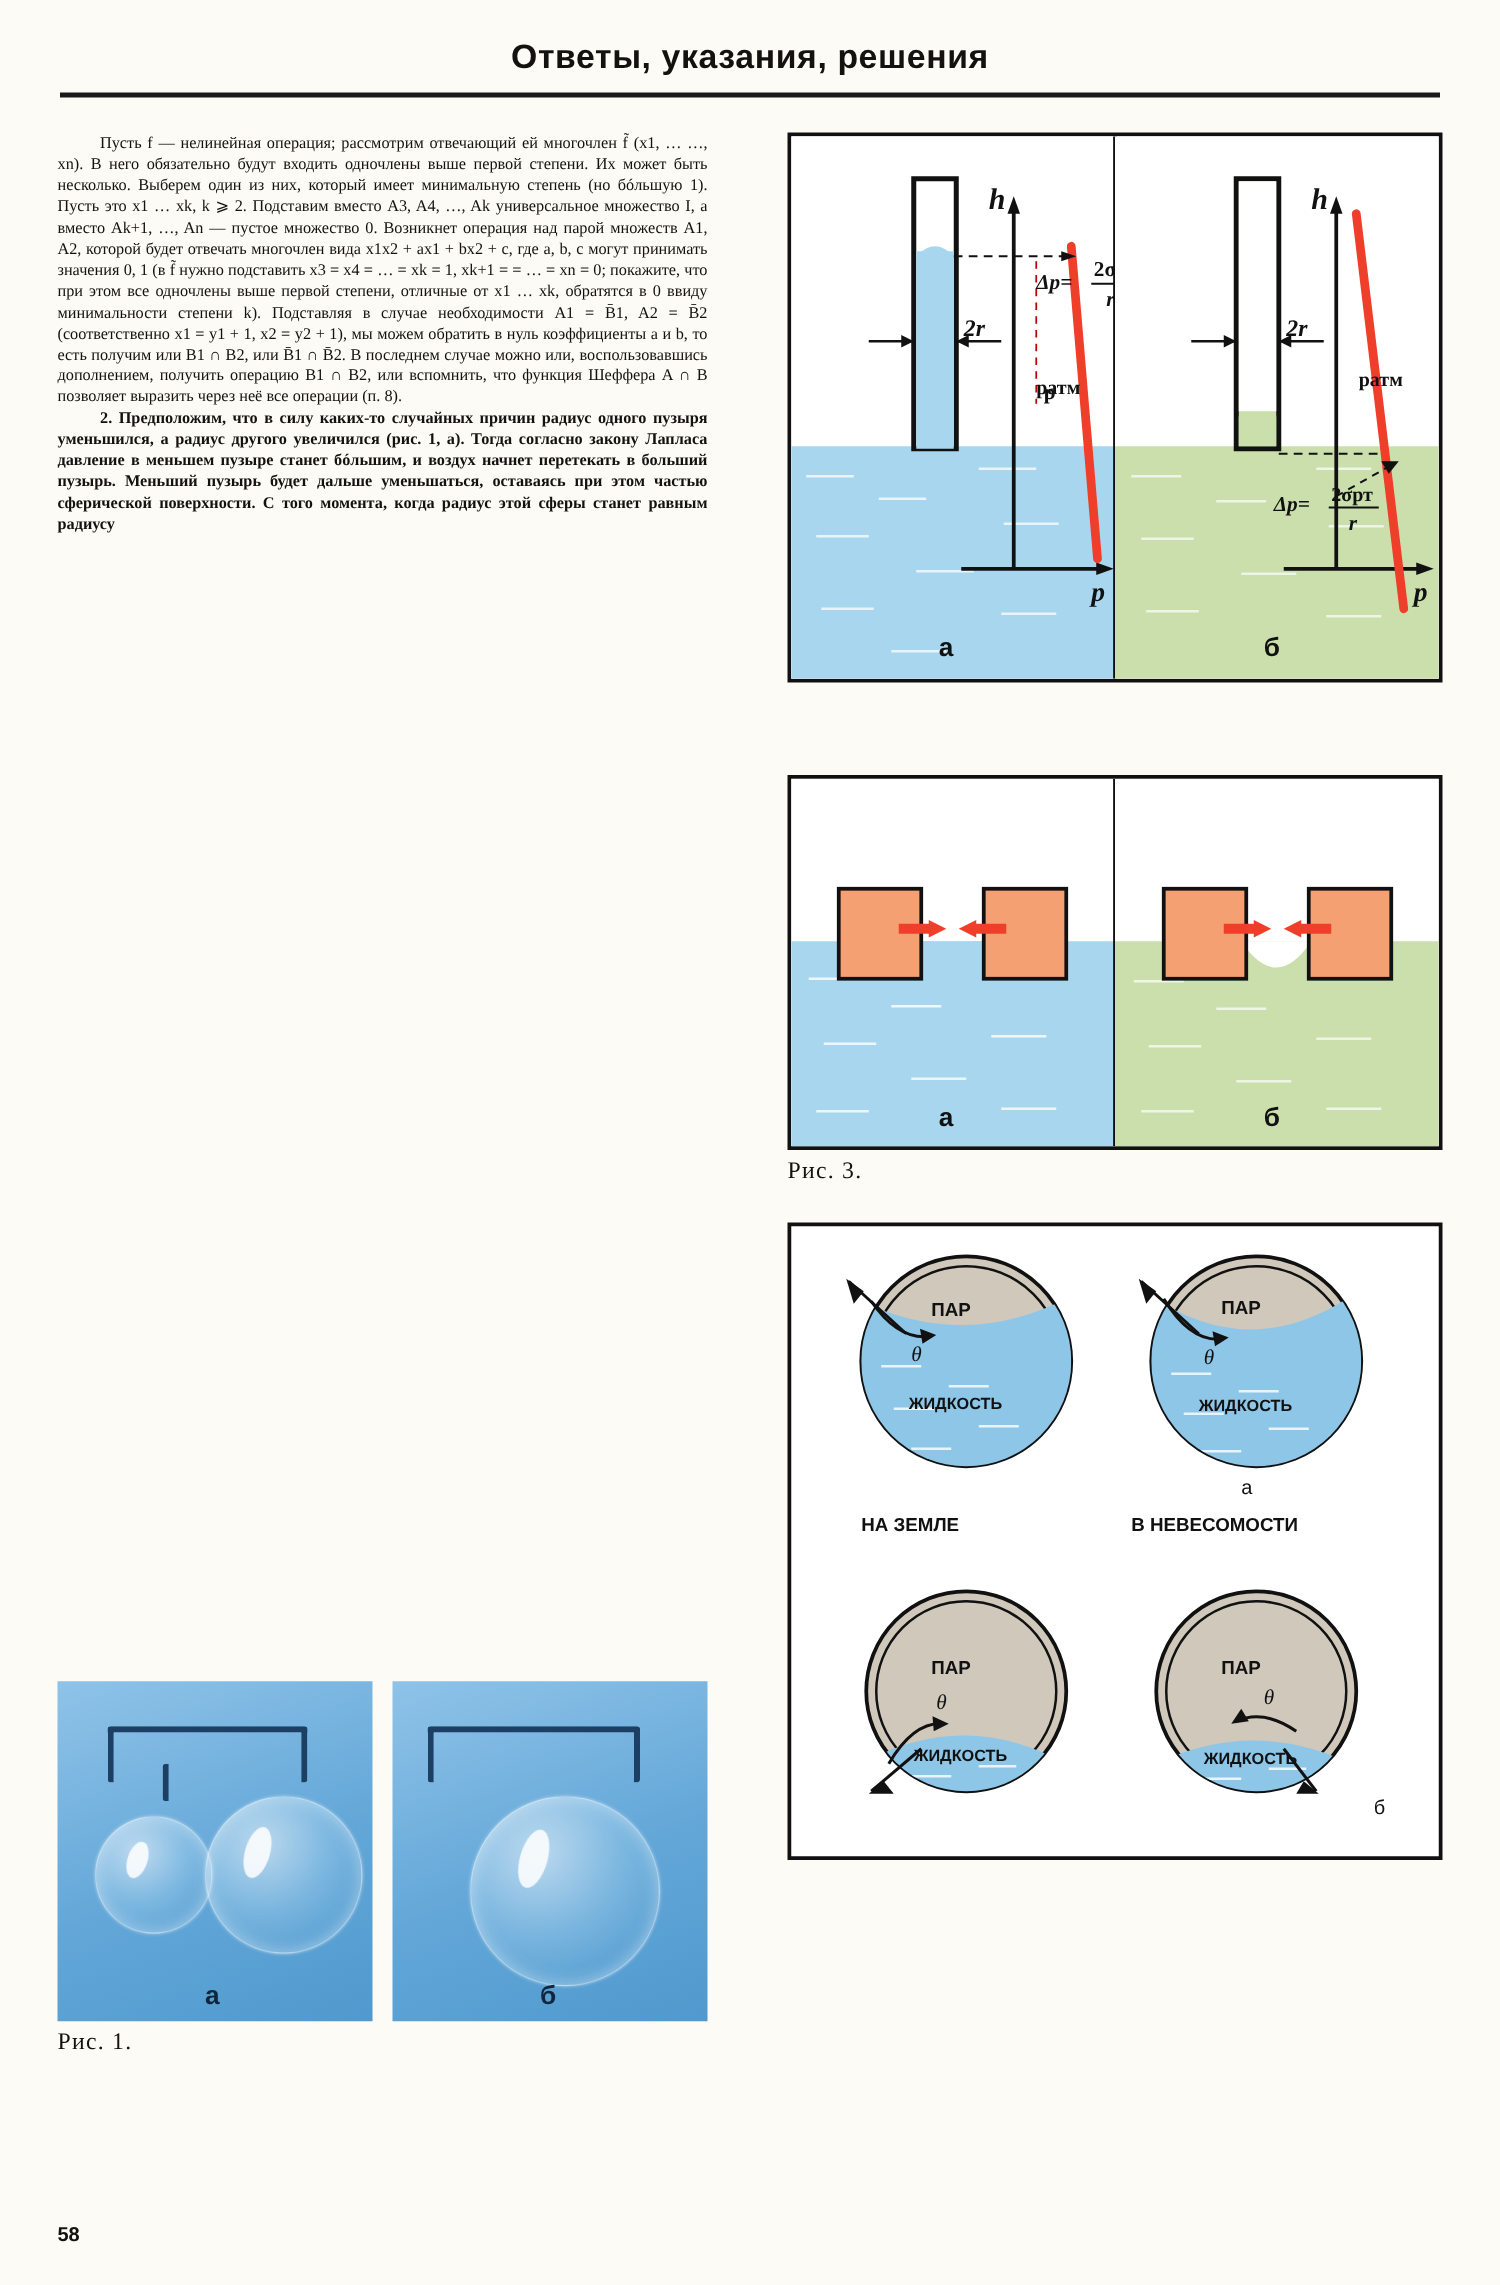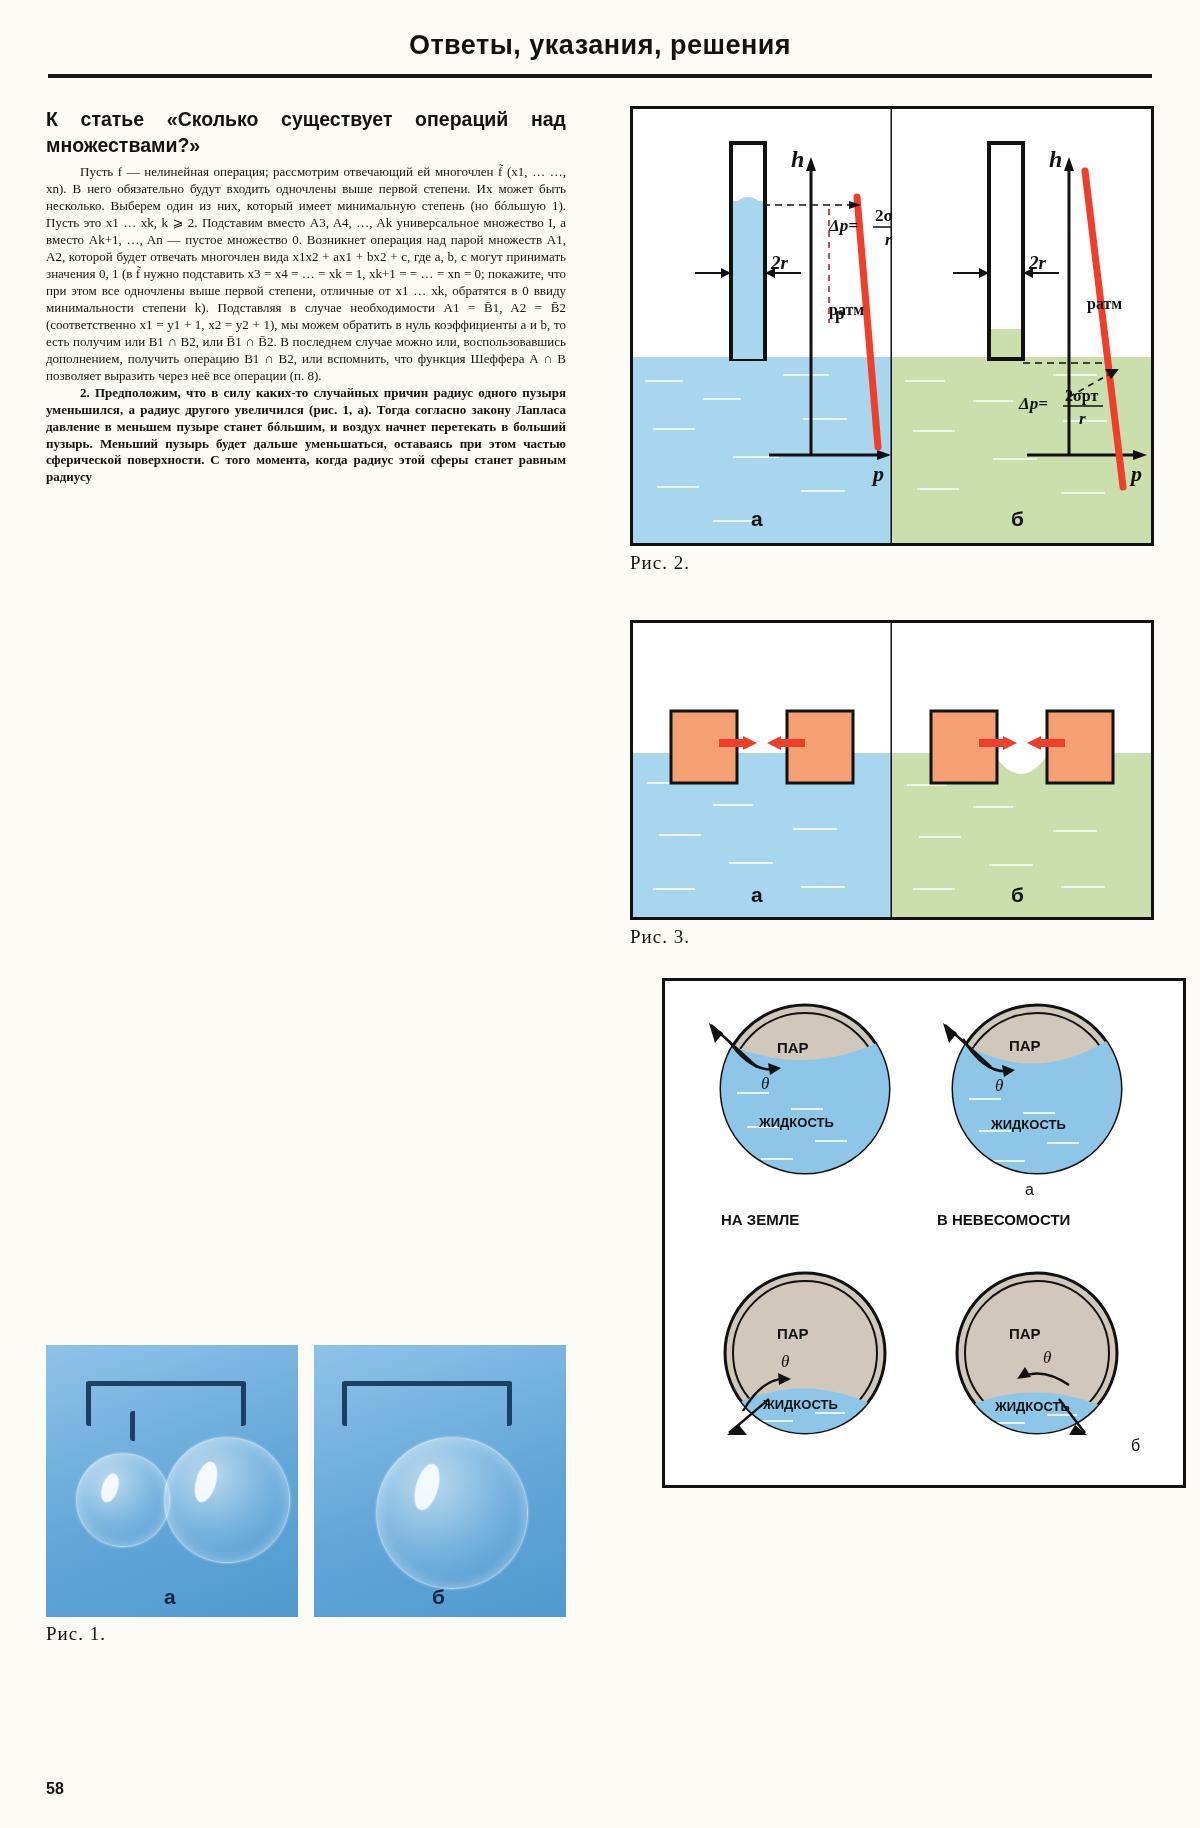--- a/index.html
+++ b/index.html
@@ -91,36 +91,35 @@
     filter:blur(0.4px);
   }
   .tube{position:absolute;border:5px solid #1d3f63;border-bottom:none;border-radius:3px;}
   
   #fig2{position:absolute;left:630px;top:106px;width:524px;}
   #fig2 .figbox{height:440px;}
   
   #fig3{position:absolute;left:630px;top:620px;width:524px;}
   #fig3 .figbox{height:300px;}
   
-  #fig4{position:absolute;left:630px;top:978px;width:524px;margin-left:32px;}
+  #fig4{position:absolute;left:630px;top:978px;width:524px;}
   #fig4 .figbox{height:510px;}
   svg{display:block;}
 </style>
 </head>
 <body>
 
 <div class="page">
 
   <div class="header">
     <div class="title">Ответы, указания, решения</div>
   </div>
   <div class="rule"></div>
 
   <div class="colL">
-    <h2 class="sect">К статье «Сколько существует операций над множествами?»</h2>
     <p class="body">Пусть f — нелинейная операция; рассмотрим отвечающий ей многочлен f̃ (x1, … …, xn). В него обязательно будут входить одночлены выше первой степени. Их может быть несколько. Выберем один из них, который имеет минимальную степень (но бóльшую 1). Пусть это x1 … xk, k ⩾ 2. Подставим вместо A3, A4, …, Ak универсальное множество I, а вместо Ak+1, …, An — пустое множество 0. Возникнет операция над парой множеств A1, A2, которой будет отвечать многочлен вида x1x2 + ax1 + bx2 + c, где a, b, c могут принимать значения 0, 1 (в f̃ нужно подставить x3 = x4 = … = xk = 1, xk+1 = = … = xn = 0; покажите, что при этом все одночлены выше первой степени, отличные от x1 … xk, обратятся в 0 ввиду минимальности степени k). Подставляя в случае необходимости A1 = B̄1, A2 = B̄2 (соответственно x1 = y1 + 1, x2 = y2 + 1), мы можем обратить в нуль коэффициенты a и b, то есть получим или B1 ∩ B2, или B̄1 ∩ B̄2. В последнем случае можно или, воспользовавшись дополнением, получить операцию B1 ∩ B2, или вспомнить, что функция Шеффера A ∩ B позволяет выразить через неё все операции (п. 8).</p>
 
     <p class="body">2. Предположим, что в силу каких-то случайных причин радиус одного пузыря уменьшился, а радиус другого увеличился (рис. 1, а). Тогда согласно закону Лапласа давление в меньшем пузыре станет бóльшим, и воздух начнет перетекать в больший пузырь. Меньший пузырь будет дальше уменьшаться, оставаясь при этом частью сферической поверхности. С того момента, когда радиус этой сферы станет равным радиусу</p>
   </div>
 
   <div id="fig1">
     <div class="imgs">
       <div class="bubblepane">
 
         <div class="tube" style="left:40px;top:36px;width:150px;height:40px;"></div>
@@ -232,21 +231,20 @@
         <text x="454" y="200" font-family="Liberation Serif, serif" font-size="16" font-weight="bold" fill="#111">pатм</text>
 
         <text x="386" y="300" font-family="Liberation Serif, serif" font-size="17" font-weight="bold" font-style="italic" fill="#111">Δp=</text>
         <text x="432" y="292" font-family="Liberation Serif, serif" font-size="16" font-weight="bold" fill="#111">2σрт</text>
         <line x1="430" y1="297" x2="470" y2="297" stroke="#111" stroke-width="1.6"></line>
         <text x="446" y="315" font-family="Liberation Serif, serif" font-size="17" font-style="italic" font-weight="bold" fill="#111">r</text>
       </svg>
       <div class="figlabel" style="left:118px;bottom:12px;">а</div>
       <div class="figlabel" style="left:378px;bottom:12px;">б</div>
     </div>
-    <div class="cap">Рис. 2.</div>
   </div>
 
   <div id="fig3">
     <div class="figbox">
       <svg width="518" height="294" viewBox="0 0 518 294">
         <rect x="0" y="0" width="259" height="294" fill="#ffffff"></rect>
         <rect x="0" y="130" width="259" height="164" fill="#a8d6ee"></rect>
         <g stroke="#ffffff" stroke-width="2" opacity=".8">
           <line x1="14" y1="160" x2="54" y2="160"></line>
             <line x1="80" y1="182" x2="120" y2="182"></line>

